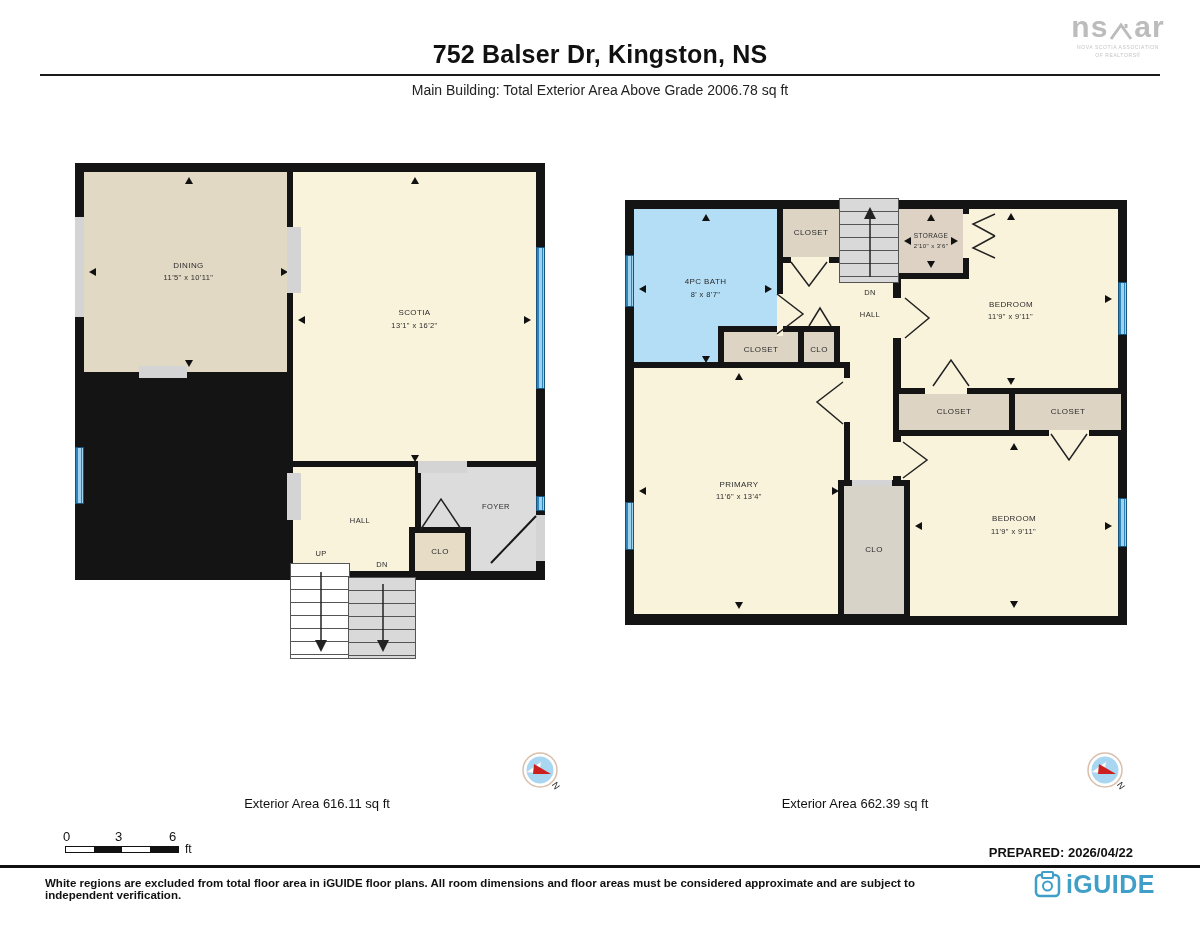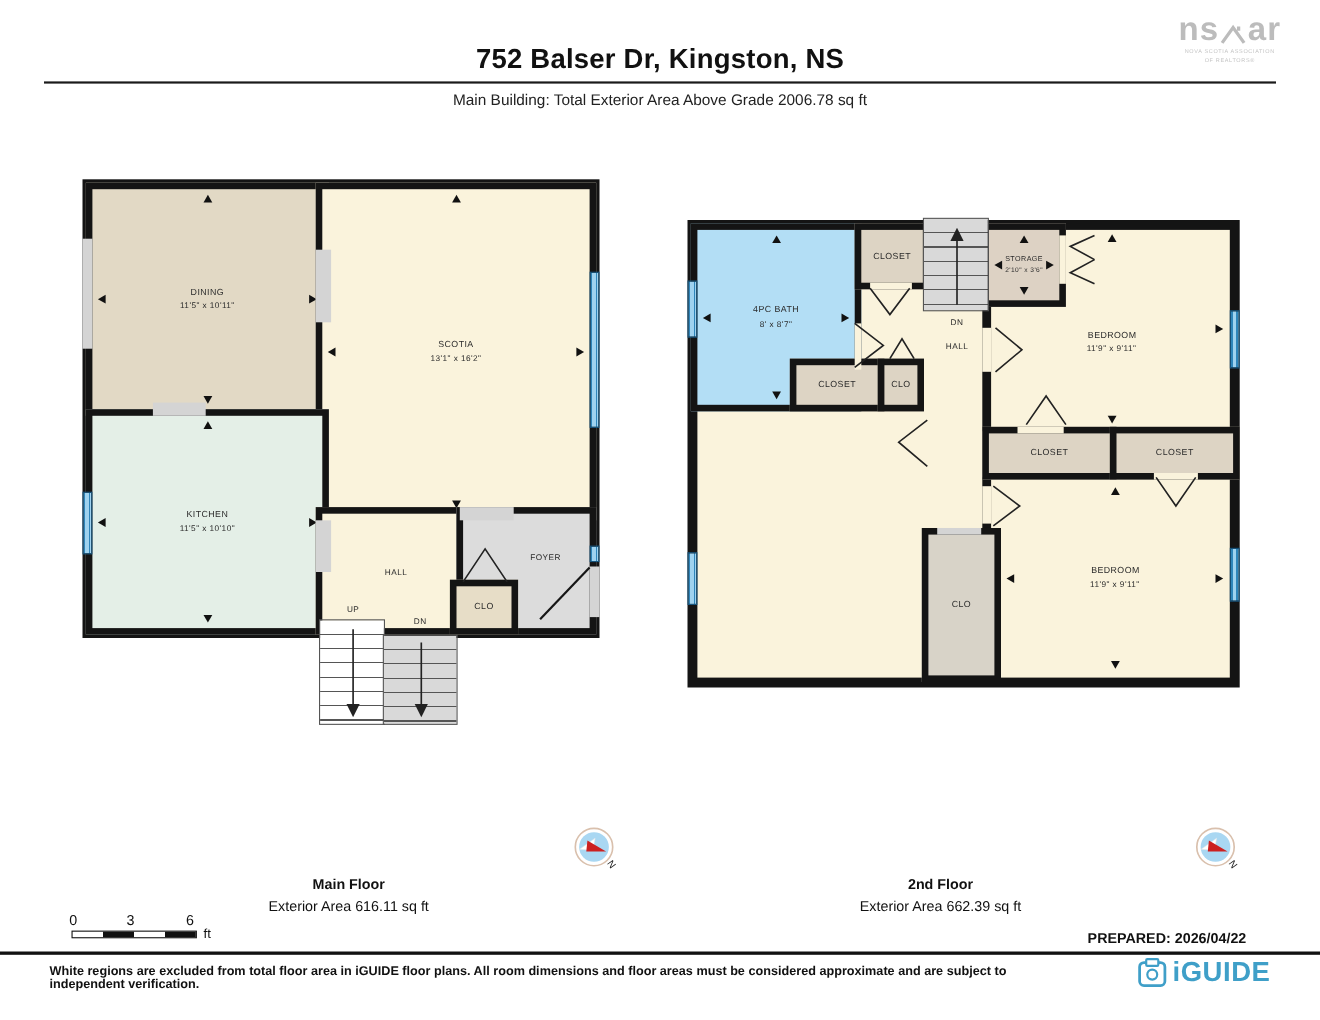--- a/index.html
+++ b/index.html
@@ -96,30 +96,20 @@
     <div class="rlabel">
       <span class="rname">SCOTIA</span>
       <span class="dims">13'1" x 16'2"</span>
     </div>
     <div class="tri t-up p-t"></div>
     <div class="tri t-dn p-b"></div>
     <div class="tri t-lf p-l"></div>
     <div class="tri t-rt p-r"></div>
   </div>
 
-  <div class="room" style="left:3px;top:209px;width:221px;height:205px;background:#e4efe7;">
-    <div class="rlabel">
-      <span class="rname">KITCHEN</span>
-      <span class="dims">11'5" x 10'10"</span>
-    </div>
-    <div class="tri t-up p-t"></div>
-    <div class="tri t-dn p-b"></div>
-    <div class="tri t-lf p-l"></div>
-    <div class="tri t-rt p-r"></div>
-  </div>
 
   <div class="room" style="left:212px;top:298px;width:134px;height:116px;background:#faf3dc;"></div>
   <div class="room" style="left:340px;top:298px;width:127px;height:116px;background:#dcdcdc;"></div>
 
   <div class="room" style="left:334px;top:364px;width:62px;height:50px;background:#e7ddc7;">
     <div class="rlabel">
       <span class="rname">CLO</span>
     </div>
   </div>
 
@@ -231,20 +221,30 @@
     <div class="rlabel">
         <span class="rname">CLOSET</span>
       </div>
   </div>
   <div class="room" style="left:384px;top:190px;width:118px;height:48px;background:#ddd4c4;">
     <div class="rlabel">
         <span class="rname">CLOSET</span>
       </div>
   </div>
 
+  <div class="room" style="left:3px;top:164px;width:222px;height:258px;background:#faf3dc;">
+    <div class="rlabel">
+      <span class="rname">PRIMARY</span>
+      <span class="dims">11'6" x 13'4"</span>
+    </div>
+    <div class="tri t-up p-t"></div>
+    <div class="tri t-dn p-b"></div>
+    <div class="tri t-lf p-l"></div>
+    <div class="tri t-rt p-r"></div>
+  </div>
 
   <div class="room" style="left:213px;top:282px;width:72px;height:140px;background:#d8d3c8;">
     <div class="rlabel">
         <span class="rname">CLO</span>
       </div>
   </div>
 
   <div class="stair gray" style="left:214px;top:0;width:60px;height:85px;">
     <svg width="60" height="85" style="position:absolute;left:0;top:0;">
       <line x1="30" y1="78" x2="30" y2="18" stroke="#222" stroke-width="1.5"></line>
@@ -309,25 +309,23 @@
 </svg>
 <svg class="compass" style="left:1085px;top:750px;" viewBox="0 0 44 44">
   <circle cx="20" cy="20" r="17" fill="#ffffff" stroke="#d9c0ad" stroke-width="1.5"></circle>
   <circle cx="20" cy="20" r="13.5" fill="#a9d7f2"></circle>
   <polygon points="7,22 21,12 19,23" fill="#ffffff" stroke="#e8e8e8" stroke-width="0.5"></polygon>
   <polygon points="14,14 31,24 13,24" fill="#cc2020"></polygon>
   <text x="34" y="36" font-size="9" fill="#222" transform="rotate(55 34 33)">N</text>
 </svg>
 
 <div class="floorlabel" style="left:179px;top:794px;">
-  <span class="fl-name">Main Floor</span>
   <span>Exterior Area 616.11 sq ft</span>
 </div>
 <div class="floorlabel" style="left:717px;top:794px;">
-  <span class="fl-name">2nd Floor</span>
   <span>Exterior Area 662.39 sq ft</span>
 </div>
 
 <div class="scalebar">
   <span class="sb-num" style="left:0;">0</span>
   <span class="sb-num" style="left:52px;">3</span>
   <span class="sb-num" style="left:106px;">6</span>
   <div class="sb-bar"></div>
   <span class="sb-ft">ft</span>
 </div>

